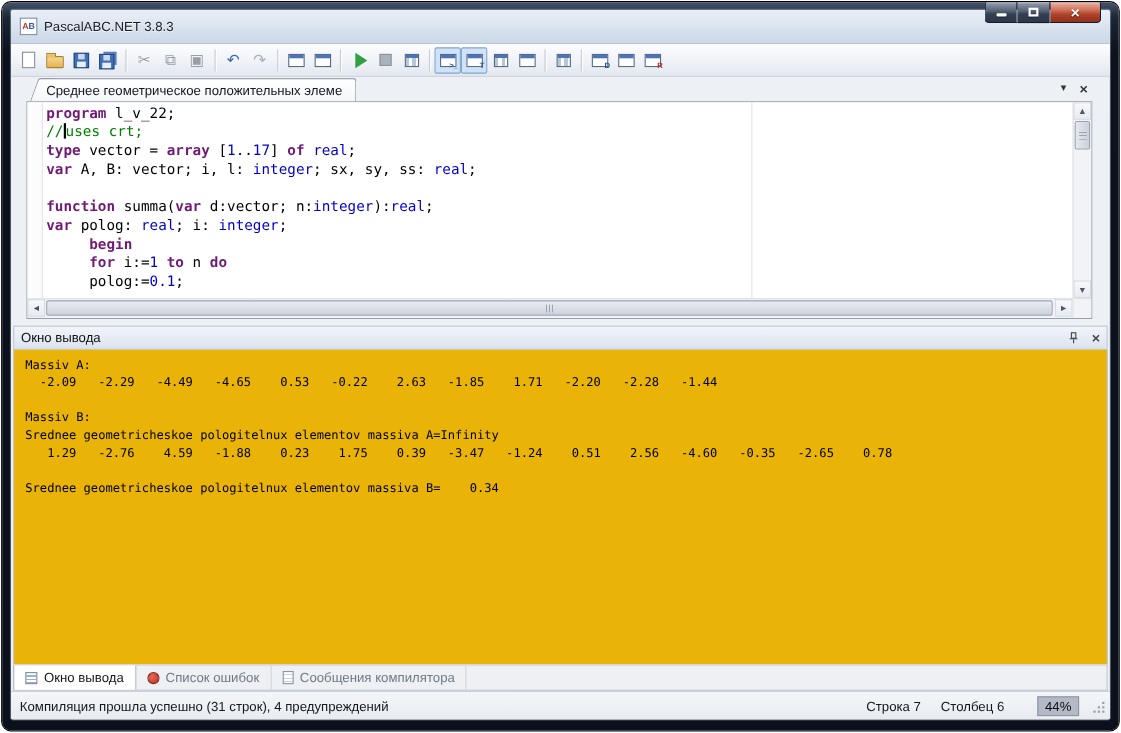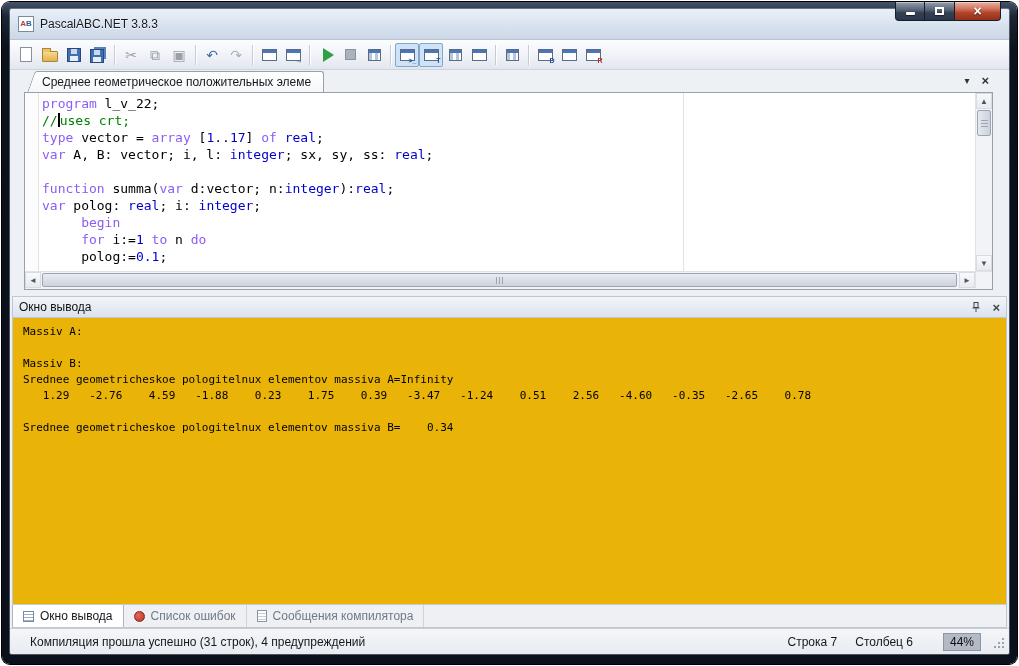--- a/index.html
+++ b/index.html
@@ -80,21 +80,21 @@
   .tclose{font-size:13px;font-weight:bold;line-height:1;}
 
   
   .doc-area{flex:none;margin:0 16px 0 14px;border:1px solid #9aa0aa;background:#fff;position:relative;z-index:2;}
   .editor{position:relative;height:178px;background:#fff;overflow:hidden;}
   .gutter{position:absolute;left:0;top:0;bottom:0;width:13px;background:#fcfcfc;border-right:1px solid #e4e4e4;}
   .col-guide{position:absolute;left:658px;top:0;bottom:0;width:1px;background:#dfe3e8;}
   .code{position:absolute;left:17px;top:2px;right:18px;bottom:0;overflow:hidden;white-space:pre;
     font-family:"DejaVu Sans Mono",monospace;font-size:13px;line-height:17px;color:#000;}
   .code-line{height:17px;}
-  .kw{font-weight:normal;color:#8b5cf6;}
+  .kw{font-weight:bold;color:#701a75;}
   .pl{color:#000;}
   .typ,.num{color:#0000cc;}
   .cm{color:#008000;}
   .caret{display:inline-block;width:2px;height:14px;background:#000;vertical-align:-2px;}
 
   .vscroll{position:absolute;right:0;top:0;bottom:0;width:17px;background:#f2f3f6;border-left:1px solid #e0e2e6;
     box-sizing:border-box;}
   .sb-btn{width:16px;height:16px;display:flex;align-items:center;justify-content:center;
     font-size:8px;color:#4a5668;background:linear-gradient(#f8f9fb,#e7eaef);border:1px solid #d8dce2;box-sizing:border-box;}
   .vscroll .sb-btn.up{position:absolute;top:0;left:0;}
@@ -133,21 +133,21 @@
   .btab.active{background:#fff;color:#15181d;border-right:1px solid #b0b6be;border-left:1px solid #b0b6be;margin-left:-1px;}
   .ti{flex:none;}
   .ti-output{width:11px;height:11px;border:1px solid #7a8aa0;box-sizing:border-box;
     background:repeating-linear-gradient(#fff 0 2px,#9ab0cc 2px 3px);}
   .ti-error{width:11px;height:11px;border-radius:50%;background:radial-gradient(circle at 35% 35%,#e置 0,#e06a5a 0,#b83424 80%);
     background:radial-gradient(circle at 35% 35%,#e06a5a,#b83424);border:1px solid #8c2418;box-sizing:border-box;}
   .ti-msg{width:10px;height:12px;border:1px solid #8a94a2;box-sizing:border-box;
     background:repeating-linear-gradient(#fff 0 2px,#c8d0da 2px 3px);}
 
   
-  .statusbar{flex:none;height:25px;display:flex;align-items:center;padding:0 4px 0 20px;
+  .statusbar{flex:none;height:25px;display:flex;align-items:center;padding:0 4px 0 8px;
     background:linear-gradient(#f4f6f9,#e8ebf0);border-top:1px solid #c9cdd4;font-size:12px;color:#15181d;
     border-radius:0 0 2px 2px;}
   .sspacer{flex:1;}
   .sline{margin-right:18px;}
   .scol{margin-right:30px;}
   .zoom{background:#b3bac6;border:1px solid #8d96a5;padding:1px 6px;margin-right:10px;color:#0d0f13;}
   .grip{width:14px;height:14px;position:relative;}
   .grip::before{content:"";position:absolute;right:1px;bottom:1px;width:2px;height:2px;background:#9aa3af;
     box-shadow:-4px 0 0 #9aa3af,-8px 0 0 #9aa3af,0 -4px 0 #9aa3af,0 -8px 0 #9aa3af,-4px -4px 0 #9aa3af;}
 </style>
@@ -293,20 +293,21 @@
               <line x1="2.5" y1="7" x2="9.5" y2="7" stroke="#444"></line>
               <line x1="6" y1="7.5" x2="6" y2="11" stroke="#444"></line>
             </svg>
         </span>
         <span class="oclose">×</span>
       </div>
     </div>
 
     <div class="out-area" id="outarea">
         <div class="out-line">Massiv A:</div>
+        <div class="out-line">  -2.09   -2.29   -4.49   -4.65    0.53   -0.22    2.63   -1.85    1.71   -2.20   -2.28   -1.44</div>
         <div class="out-line">&nbsp;</div>
         <div class="out-line">Massiv B:</div>
         <div class="out-line">Srednee geometricheskoe pologitelnux elementov massiva A=Infinity</div>
         <div class="out-line">   1.29   -2.76    4.59   -1.88    0.23    1.75    0.39   -3.47   -1.24    0.51    2.56   -4.60   -0.35   -2.65    0.78</div>
         <div class="out-line">&nbsp;</div>
         <div class="out-line">Srednee geometricheskoe pologitelnux elementov massiva B=    0.34</div>
       </div>
 
     <div class="btabs" id="btabs">
         <div class="btab active">

